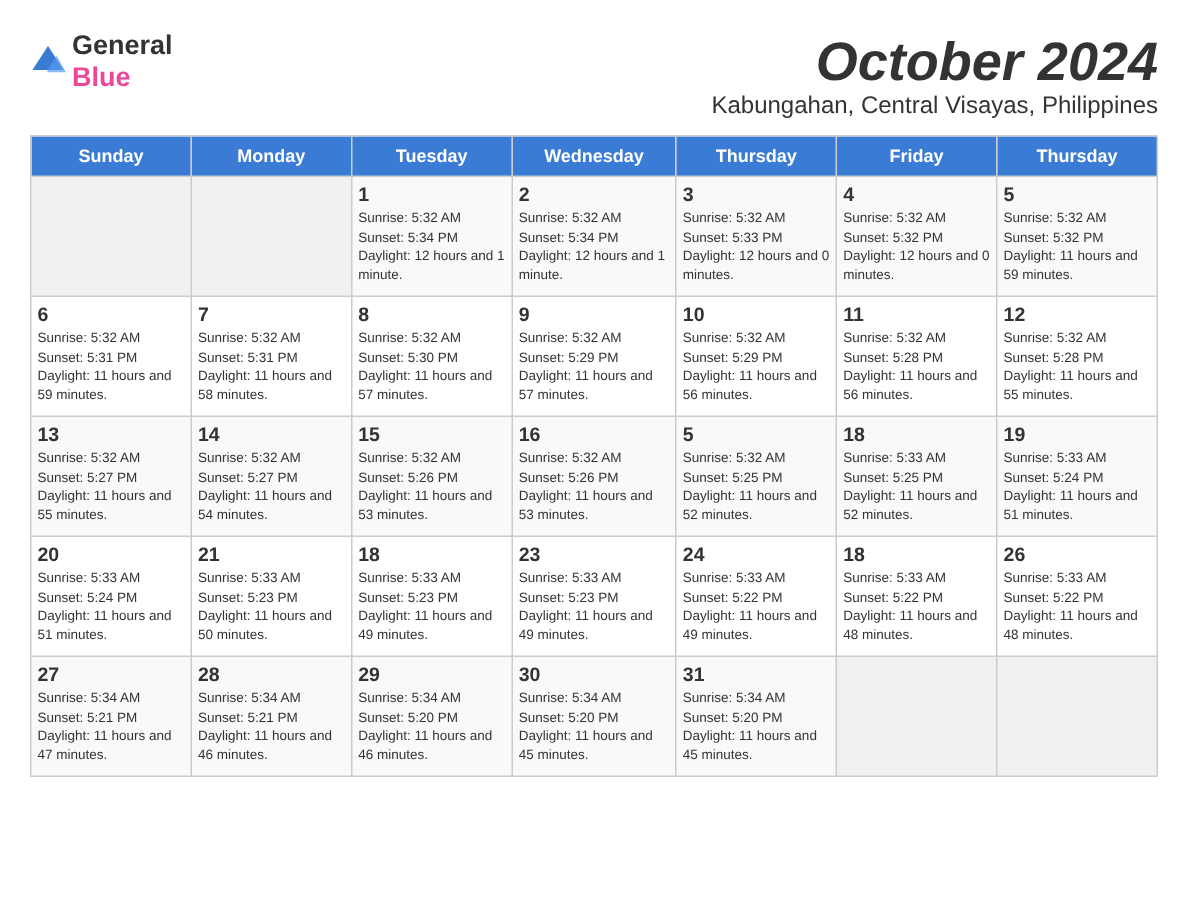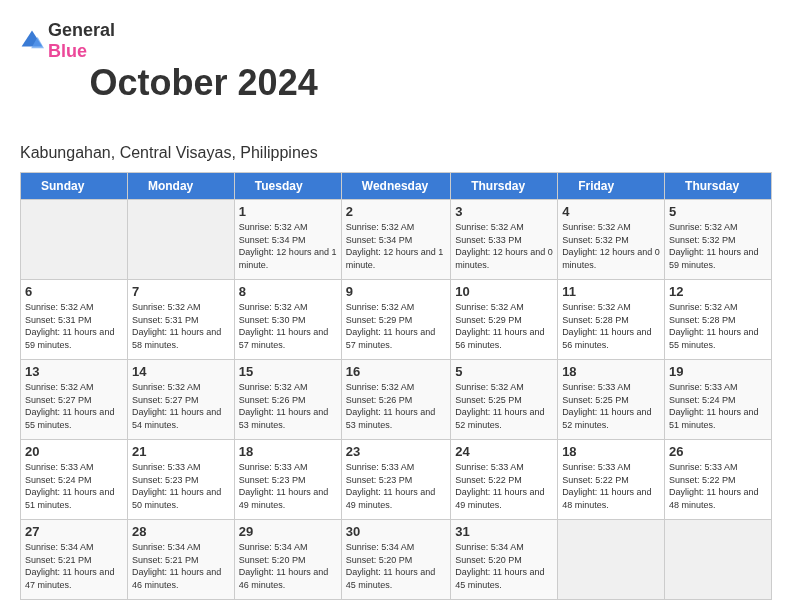--- a/index.html
+++ b/index.html
@@ -8,21 +8,20 @@
       background: #fff;
       width: 792px;
       min-height: 612px;
       padding: 20px;
     }
     .header-area {
       display: flex;
       justify-content: space-between;
       align-items: flex-start;
       margin-bottom: 10px;
-      flex-direction: column;
     }
     .logo {
       display: flex;
       align-items: center;
       gap: 4px;
     }
     .logo-text-general {
       font-size: 18px;
       font-weight: bold;
       color: #333;
@@ -36,36 +35,36 @@
       width: 24px;
       height: 24px;
     }
     .title-area {
       text-align: right;
     }
     .month-title {
       font-size: 36px;
       font-weight: bold;
       color: #333;
+      font-style: italic;
     }
     .location-title {
       font-size: 16px;
       color: #333;
-      margin-top: 40px;
     }
     table {
       width: 100%;
       border-collapse: collapse;
       font-size: 10px;
     }
     thead tr th {
       background-color: #3a7bd5;
       color: #fff;
       padding: 6px 20px;
-      text-align: left;
+      text-align: center;
       font-size: 12px;
       font-weight: bold;
       border: 1px solid #ccc;
     }
     tbody tr td {
       vertical-align: top;
       padding: 4px;
       border: 1px solid #ccc;
       height: 80px;
       width: 105px;

